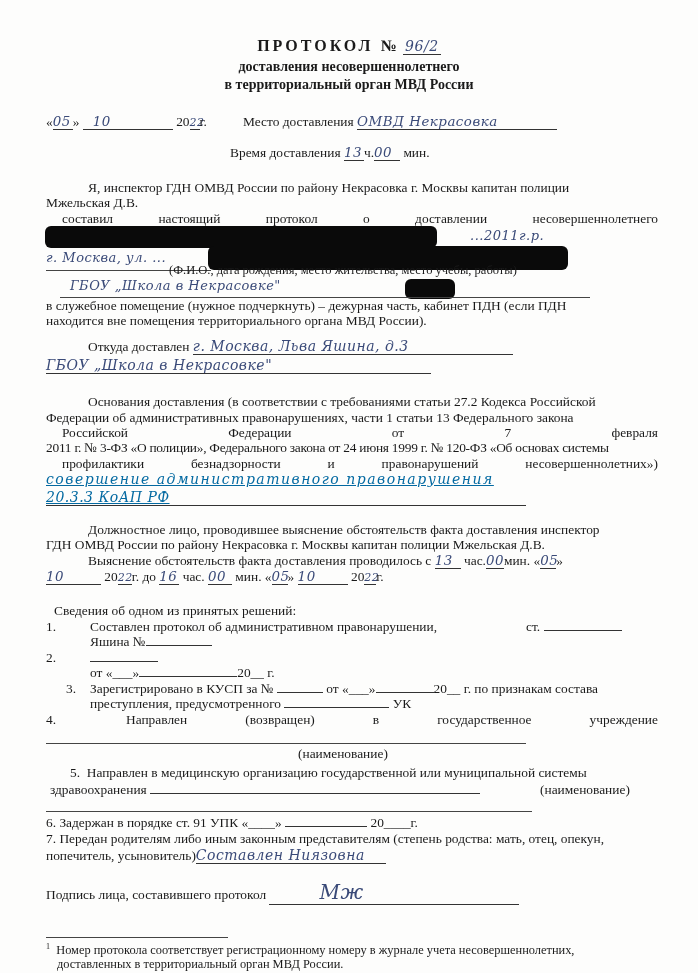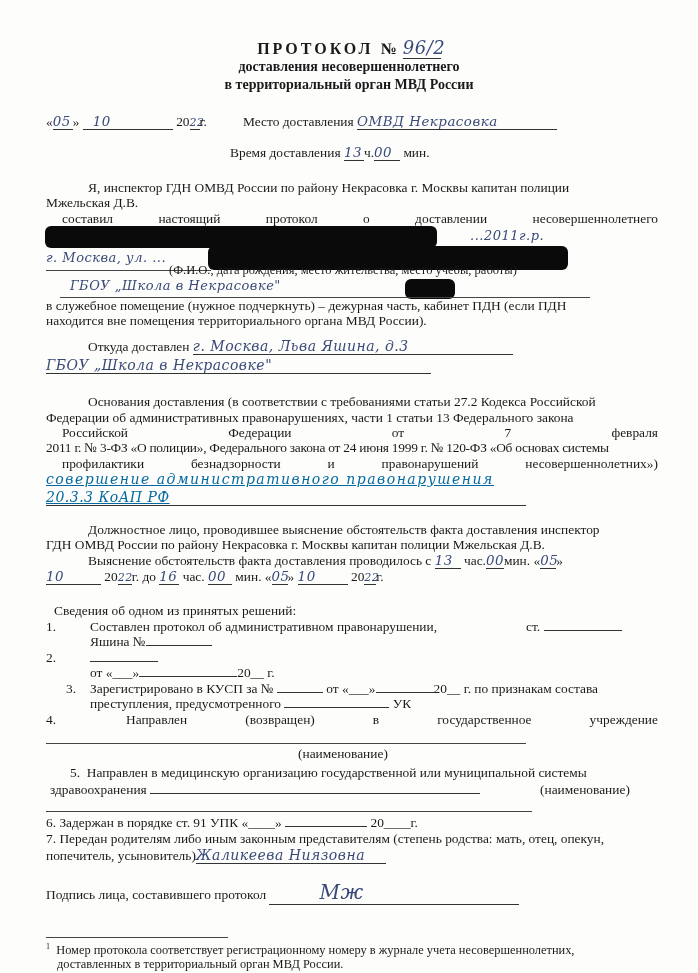--- a/index.html
+++ b/index.html
@@ -16,21 +16,21 @@
   .just { display: flex; justify-content: space-between; margin-left: 16px; }
   .redact { position: absolute; background: #0a0a0a; border-radius: 6px; }
   .line { position: absolute; border-top: 1px solid #444; height: 0; }
   .center { text-align: center; }
 </style>
 </head>
 <body>
 
 <div class="abs center" style="left:0; width:698px; top:37px;">
   <span class="title">ПРОТОКОЛ №</span>
-  <span class="hw uline" style="width:38px; font-size:18px;">96/2</span>
+  <span class="hw uline" style="width:38px; font-size:14px;">96/2</span>
 </div>
 <div class="abs center sub" style="left:0; width:698px; top:59px;">доставления несовершеннолетнего</div>
 <div class="abs center sub" style="left:0; width:698px; top:77px;">в территориальный орган МВД России</div>
 
 <div class="abs" style="left:46px; top:114px;">
   <span>«</span><span class="hw uline" style="width:20px;">05</span><span>»</span>
   <span class="hw uline" style="width:80px; padding-left:10px;">10</span>
   <span>20</span><span class="hw uline" style="width:10px; font-size:11px;">22</span><span>г.</span>
 </div>
 <div class="abs" style="left:243px; top:114px;">
@@ -138,21 +138,21 @@
 <div class="line" style="left:46px; top:743px; width:480px;"></div>
 <div class="abs" style="left:298px; top:746px;">(наименование)</div>
 
 <div class="abs" style="left:70px; top:765px;"><span>5.</span>&nbsp;&nbsp;<span>Направлен в медицинскую организацию государственной или муниципальной системы</span></div>
 <div class="abs" style="left:50px; top:782px;"><span>здравоохранения</span> <span class="uline" style="width:330px;"></span></div>
 <div class="abs" style="left:540px; top:782px;">(наименование)</div>
 <div class="line" style="left:46px; top:811px; width:486px;"></div>
 
 <div class="abs" style="left:46px; top:815px;"><span>6.</span> <span>Задержан в порядке ст. 91 УПК «____»</span> <span class="uline" style="width:82px;"></span> <span>20____г.</span></div>
 <div class="abs" style="left:46px; top:831px;"><span>7.</span> <span>Передан родителям либо иным законным представителям (степень родства: мать, отец, опекун,</span></div>
-<div class="abs" style="left:46px; top:847px;"><span>попечитель, усыновитель)</span><span class="hw uline" style="width:190px; font-size:14px;">Жаликеева Ниязовна</span></div>
+<div class="abs" style="left:46px; top:847px;"><span>попечитель, усыновитель)</span><span class="hw uline" style="width:190px; font-size:14px;">Составлен Ниязовна</span></div>
 
 <div class="abs" style="left:46px; top:880px;">
   <span>Подпись лица, составившего протокол</span>
   <span class="hw uline" style="width:250px; font-size:20px; padding-left:50px; box-sizing:border-box;">Мж</span>
 </div>
 
 <div class="line" style="left:46px; top:937px; width:182px;"></div>
 <div class="abs" style="left:46px; top:942px; font-size:12.4px;"><sup style="font-size:8px;">1</sup>&nbsp;&nbsp;<span>Номер протокола соответствует регистрационному номеру в журнале учета несовершеннолетних,</span></div>
 <div class="abs" style="left:57px; top:957px; font-size:12.4px;">доставленных в территориальный орган МВД России.</div>
 

